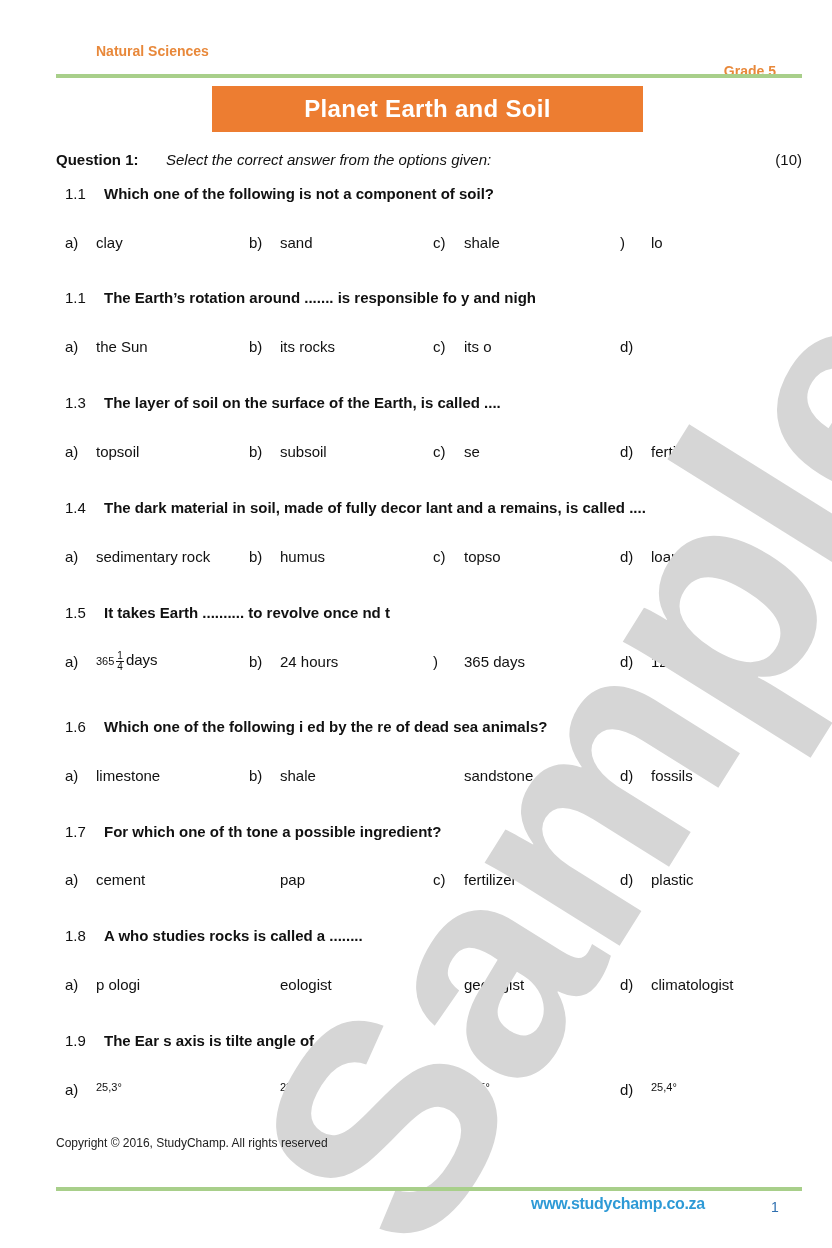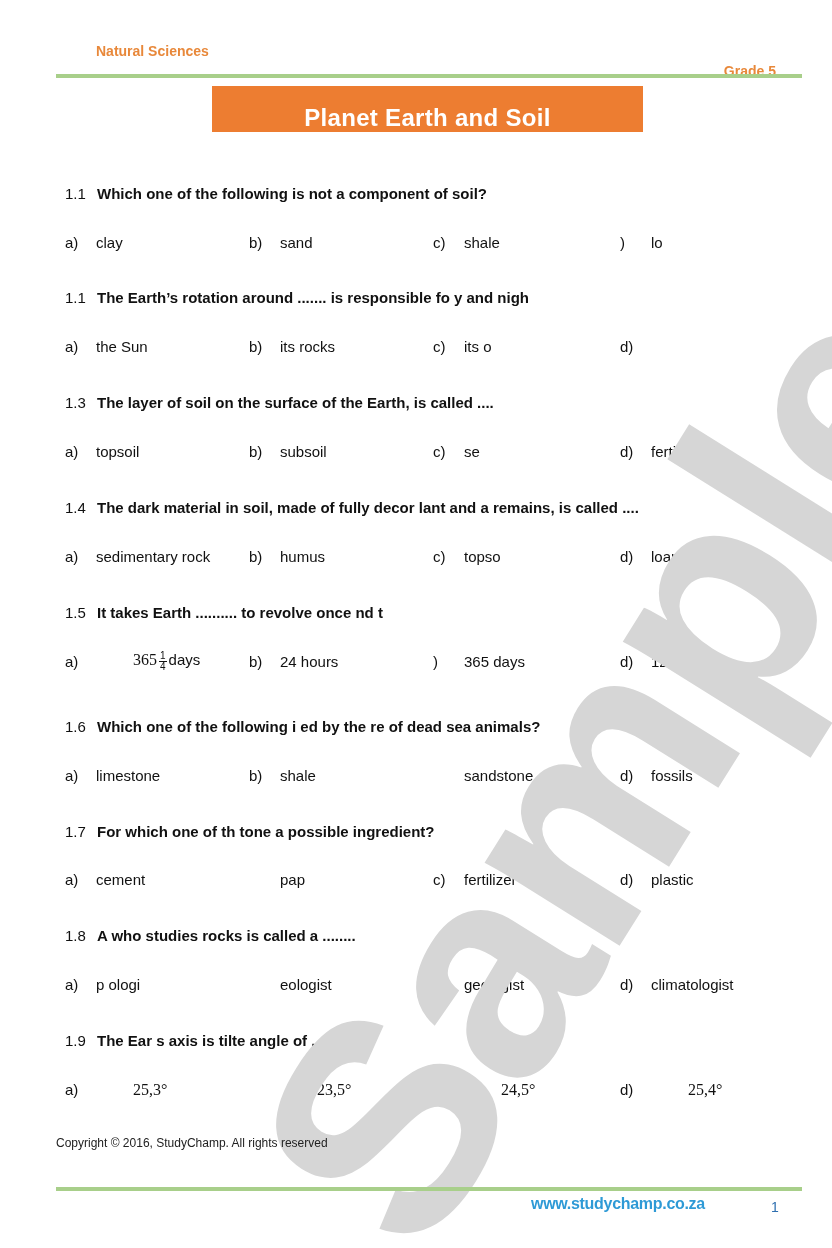--- a/index.html
+++ b/index.html
@@ -6,36 +6,36 @@
   html, body { width: 832px; height: 1248px; background: #ffffff; overflow: hidden; }
   body { position: relative; font-family: "Liberation Sans", sans-serif; color: #111; }
   .page { position: absolute; left: 0; top: 0; width: 832px; height: 1248px; }
 
   .hdr-left { position: absolute; left: 56px; top: 43px; font-size: 14px; font-weight: bold; color: #e8883a; padding-left: 40px; }
   .hdr-right { position: absolute; right: 56px; top: 43px; font-size: 14px; font-weight: bold; color: #e8883a; margin-top: 20px; }
   .rule { position: absolute; left: 56px; width: 746px; height: 4px; background: #a8cf8a; }
   .rule.top { top: 74px; }
   .rule.bottom { top: 1187px; }
 
-  .title-box { position: absolute; left: 212px; top: 86px; width: 431px; height: 46px; background: #ed7d31; display: flex; align-items: flex-end; justify-content: center; }
+  .title-box { position: absolute; left: 212px; top: 86px; width: 431px; height: 46px; background: #ed7d31; display: flex; align-items: center; justify-content: center; }
   .title-box span { color: #ffffff; font-size: 24px; font-weight: bold; letter-spacing: 0.3px; }
 
   .q-head { position: absolute; left: 56px; top: 151px; width: 746px; font-size: 15px; }
   .q-head .qlabel { font-weight: bold; }
   .q-head .instr { font-style: italic; position: absolute; left: 110px; top: 0; }
   .q-head .marks { position: absolute; right: 0; top: 0; }
 
   .q { position: absolute; left: 65px; font-size: 15px; }
   .q .num { position: absolute; left: 0; top: 0; }
-  .q .text { position: absolute; left: 32px; top: 0; font-weight: bold; white-space: nowrap; }
+  .q .text { position: absolute; left: 39px; top: 0; font-weight: bold; white-space: nowrap; }
 
   .opt { position: absolute; font-size: 15px; white-space: nowrap; }
   .opt .letter { position: absolute; left: 0; top: 0; }
   .opt .val { position: absolute; left: 31px; top: 0; }
-  .serif { font-family: Liberation Serif, serif; font-size: 16px; margin-left: 37px; }
+  .serif { font-family: Liberation Sans, sans-serif; font-size: 11px; }
   .frac { display: inline-block; vertical-align: middle; text-align: center; font-size: 10px; line-height: 10px; margin: 0 2px; }
   .frac .n { display: block; border-bottom: 1px solid #111; padding: 0 1px; }
   .frac .d { display: block; }
   .wm-wrap { position: absolute; left: 0; top: 0; width: 832px; height: 1248px; overflow: hidden; pointer-events: none; }
   .wm-text { position: absolute; left: 205px; top: 1130px; font-size: 300px; font-weight: bold; color: #d6d6d6; transform: rotate(-58deg); transform-origin: 0 0; line-height: 1; white-space: nowrap; letter-spacing: -6px; }
   .copy-wm { position: absolute; left: 444px; top: 1092px; font-size: 34px; font-weight: bold; color: #d4d4d4; letter-spacing: -0.5px; }
 
   .foot-copy { position: absolute; left: 56px; top: 1136px; font-size: 12px; color: #222; }
   .foot-url { position: absolute; left: 531px; top: 1195px; font-size: 16px; font-weight: bold; color: #2e9ad6; letter-spacing: -0.3px; }
   .foot-page { position: absolute; left: 771px; top: 1199px; font-size: 14px; color: #2e6fb0; }
@@ -46,20 +46,25 @@
 <div class="page">
 
   <div class="hdr-left">Natural Sciences</div>
   <div class="hdr-right">Grade 5</div>
   <div class="rule top"></div>
 
   <div class="title-box">
     <span>Planet Earth and Soil</span>
   </div>
 
+  <div class="q-head">
+    <span class="qlabel">Question 1:</span>
+    <span class="instr">Select the correct answer from the options given:</span>
+    <span class="marks">(10)</span>
+  </div>
 
   <div class="q" style="top:185px">
     <span class="num">1.1</span>
     <span class="text">Which one of the following is not a component of soil?</span>
   </div>
   <div class="opt" style="left:65px;top:234px">
       <span class="letter">a)</span>
       <span class="val">clay</span>
     </div>
   <div class="opt" style="left:249px;top:234px">

